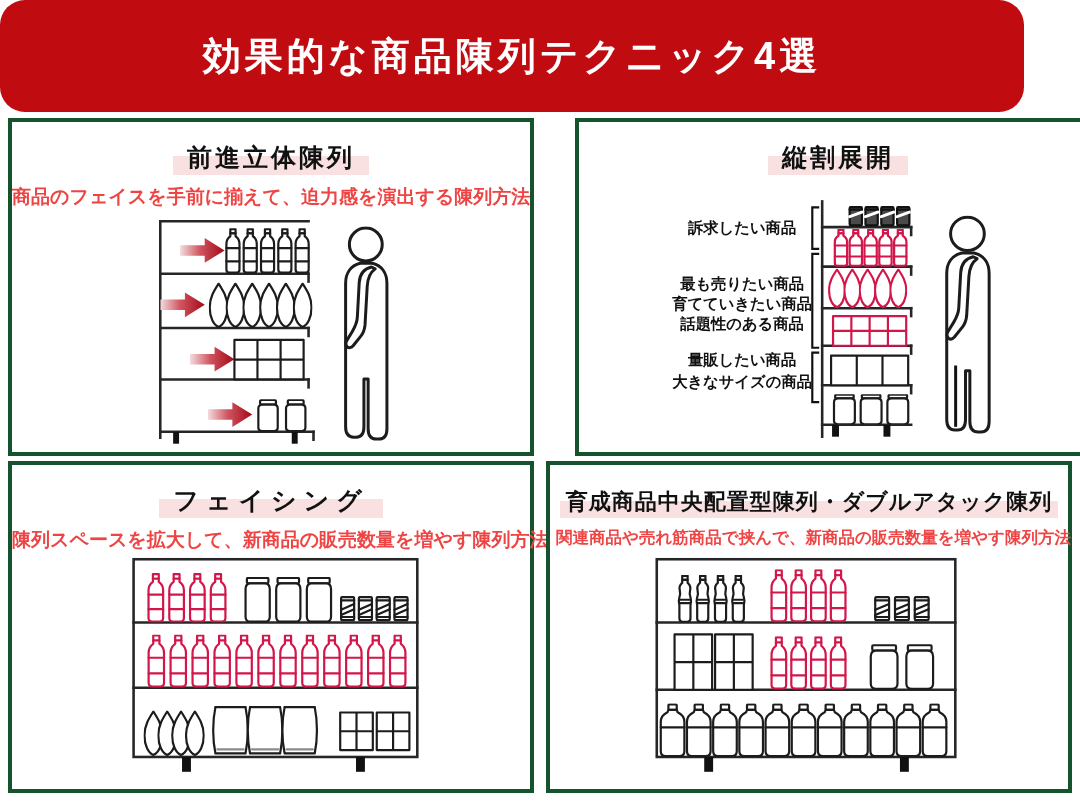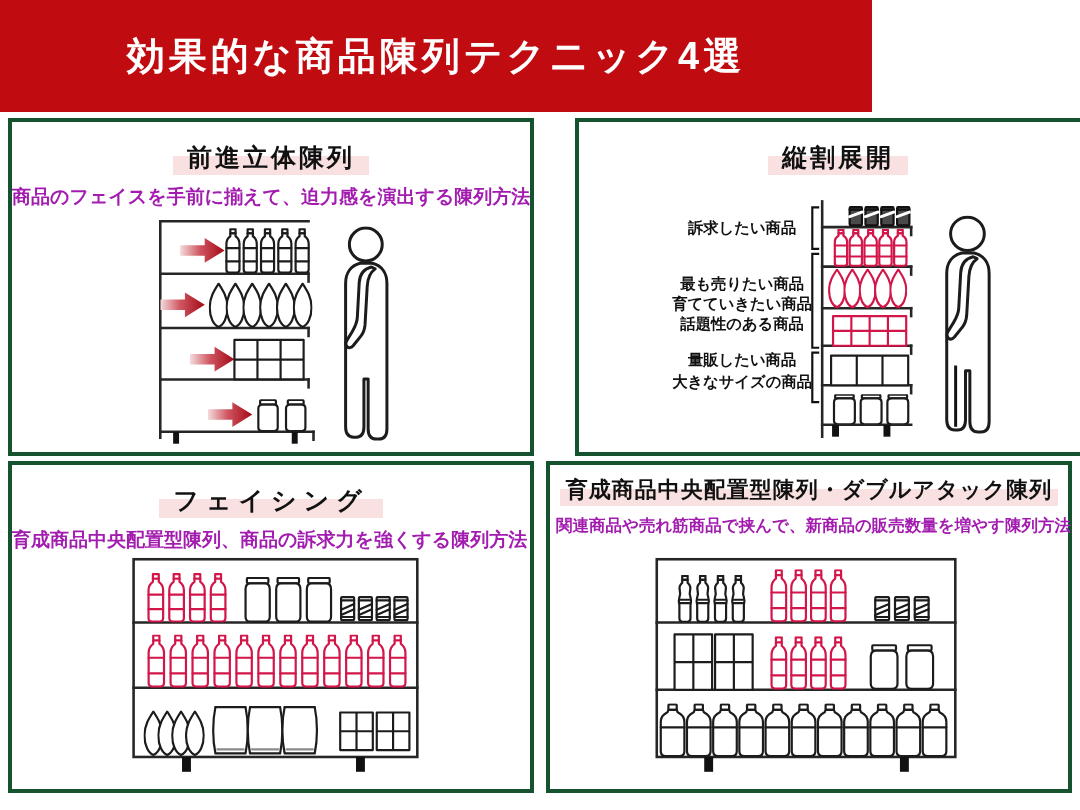--- a/index.html
+++ b/index.html
@@ -1,38 +1,38 @@
 <!DOCTYPE html>
 <html><head>
 <meta charset="utf-8">
 <style>
   html,body{margin:0;padding:0;}
   body{
     width:1080px;height:810px;position:relative;background:#fff;
     font-family:"Liberation Sans","DejaVu Sans",sans-serif;overflow:hidden;
   }
   .header{
-    position:absolute;left:0;top:0;width:872px;height:112px;background:#c00b10;
-    display:flex;align-items:center;justify-content:center;
+    position:absolute;left:0;top:0;width:1024px;height:112px;background:#c00b10;
+    display:flex;align-items:center;justify-content:center;border-radius:25px;
   }
   .header h1{margin:0;color:#fff;font-size:38px;font-weight:700;letter-spacing:4px;}
   .panel{position:absolute;background:#fff;border:4px solid #14532d;box-sizing:border-box;}
   #panel1{left:8px;top:118px;width:526px;height:338px;}
   #panel2{left:546px;top:118px;width:526px;height:338px;margin-left:29px;}
   #panel3{left:8px;top:461px;width:526px;height:332px;}
   #panel4{left:546px;top:461px;width:526px;height:332px;}
   .ptitle{text-align:center;margin-top:20px;}
   .hl{
     display:inline-block;font-size:25px;font-weight:700;letter-spacing:3px;line-height:1.2;
     background:linear-gradient(transparent 42%, #f9e1e1 42%);padding:0 14px 3px;color:#111;
   }
   #panel3 .hl{letter-spacing:7px;}
-  #panel4 .ptitle{margin-top:12px;}
+  #panel4 .ptitle{margin-top:24px;}
   #panel4 .hl{font-size:22px;letter-spacing:1px;padding:0 6px 3px;}
-  .psub{text-align:left;font-weight:700;font-size:19px;color:#a21caf;margin-top:9px;white-space:nowrap;}
+  .psub{text-align:right;font-weight:700;font-size:19px;color:#ef4444;margin-top:9px;white-space:nowrap;}
   #panel4 .psub{font-size:16.5px;padding-left:6px;}
   .illus{position:absolute;left:0;bottom:4px;width:100%;}
   svg{display:block;}
   
   symbol path,symbol rect,symbol line,symbol circle,symbol polygon{
     stroke:currentColor;stroke-width:2.2;fill:#fff;
     vector-effect:non-scaling-stroke;stroke-linejoin:round;stroke-linecap:round;
   }
   symbol line{fill:none;}
   .s{stroke:#262626;stroke-width:2.6;fill:none;stroke-linecap:square;}
@@ -240,21 +240,21 @@
     </g>
     <g class="blk">
       <use href="#sym-person" x="352" y="16" width="78" height="224"></use>
       <line x1="381" y1="168" x2="381" y2="230" style="stroke:#111;stroke-width:3;fill:none"></line>
     </g>
   </svg>
 </div>
 
 <div class="panel" id="panel3">
   <div class="ptitle"><span class="hl">フェイシング</span></div>
-  <div class="psub">育成商品中央配置型陳列、商品の訴求力を強くする陳列方法</div>
+  <div class="psub">陳列スペースを拡大して、新商品の販売数量を増やす陳列方法</div>
   <svg class="illus" viewBox="0 0 524 235" height="235">
     <g class="blk">
       <rect class="s" x="123" y="8" width="287" height="200"></rect>
       <line class="s" x1="123" y1="72" x2="410" y2="72"></line>
       <line class="s" x1="123" y1="138" x2="410" y2="138"></line>
       <rect class="leg" x="172" y="208" width="9" height="15"></rect>
         <rect class="leg" x="348" y="208" width="9" height="15"></rect>
     </g>
     <g class="red">
       <use href="#sym-bottle" x="136" y="22" width="19" height="50"></use>

